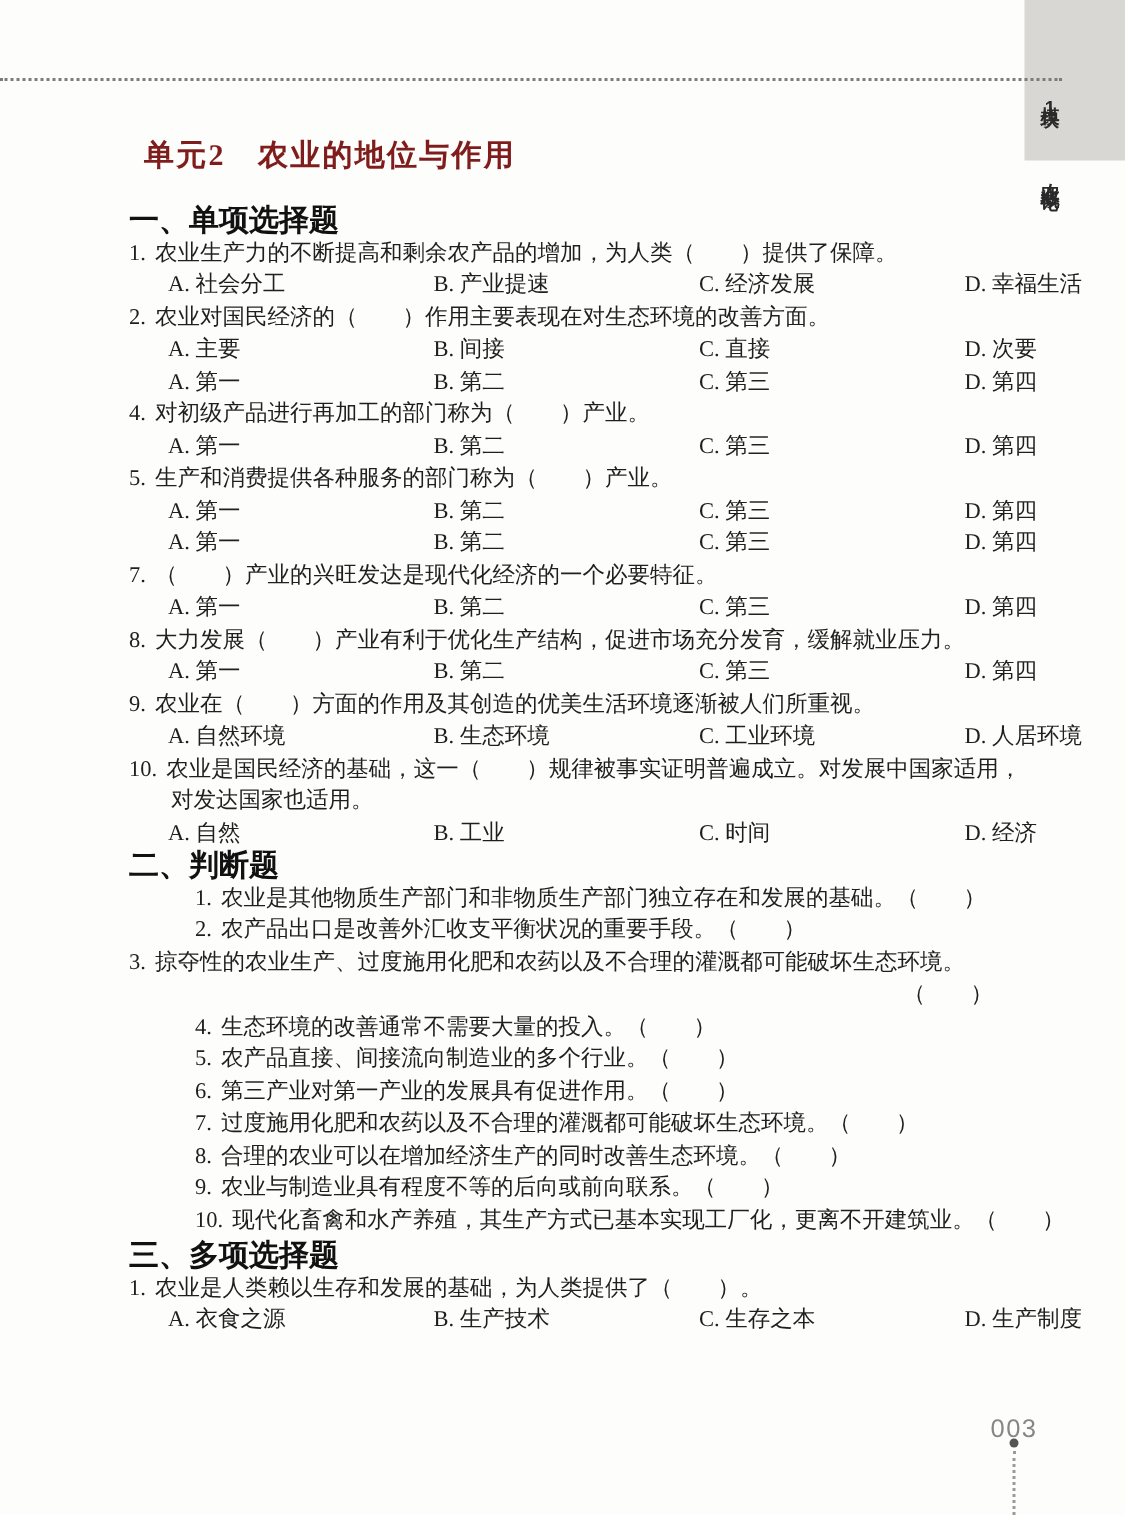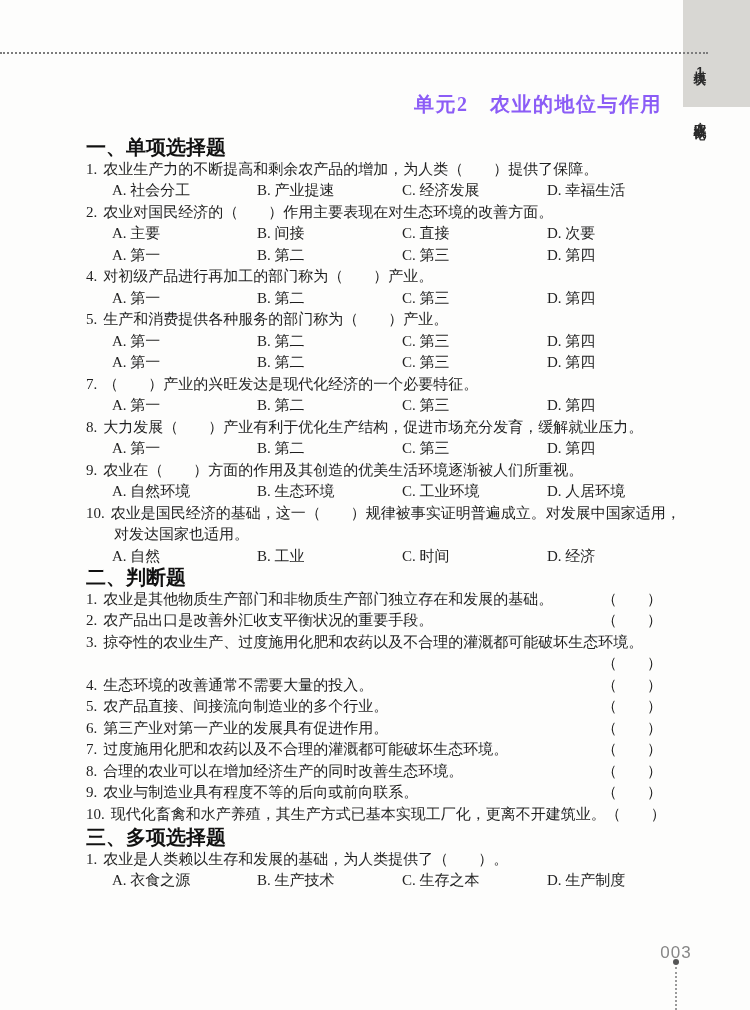--- a/index.html
+++ b/index.html
@@ -23,37 +23,37 @@
     position:absolute; writing-mode:vertical-rl; text-orientation:upright;
     font-family:"Liberation Sans","DejaVu Sans",sans-serif;
     font-size:12.5px; font-weight:600; color:#2a2a2a; letter-spacing:2px;
     z-index:4;
   }
   .vtext.module { left:691px; top:61px; }
   .vtext.modname { left:691px; top:112px; }
   
   .content { position:absolute; left:86px; top:92px; width:576px; }
   .title {
-    margin:0; text-align:right; padding-left:10px;
+    margin:0; text-align:left; padding-left:10px;
     font-size:20px; font-weight:bold; letter-spacing:1.5px;
-    line-height:25px; color:#8b5cf6;
+    line-height:25px; color:#7f1d1d;
   }
   .sec-heading {
     margin:0; font-family:"Liberation Sans","DejaVu Sans",sans-serif;
     font-size:20px; font-weight:bold; color:#111; line-height:21.5px;
   }
   .sec-heading.first { margin-top:20px; }
   .sec-heading.third { margin-top:2px; }
   .q { line-height:21.5px; white-space:nowrap; }
   .qnum { margin-right:6px; }
   .q.cont { padding-left:28px; }
-  .opts { display:flex; line-height:21.5px; padding-left:26px; white-space:nowrap; }
+  .opts { display:flex; line-height:21.5px; padding-left:26px; white-space:nowrap;gap:32px; }
   .opt { width:145px; flex:0 0 auto; }
   .opt:last-child { width:auto;text-align:right; }
-  .jrow { display:flex; justify-content:space-between; line-height:21.5px; white-space:nowrap; }
+  .jrow { display:flex; line-height:21.5px; white-space:nowrap;margin-left:44px; }
   .blank { white-space:pre; }
   .blank-line { text-align:right; line-height:21.5px; }
   
   .pagenum {
     position:absolute; top:943px; left:648px; width:56px; text-align:center;
     font-family:"Liberation Sans","DejaVu Sans",sans-serif;
     font-size:17px; letter-spacing:1px; color:#868686;
   }
   .footer-dot {
     position:absolute; top:959px; left:673px; width:6px; height:6px;

